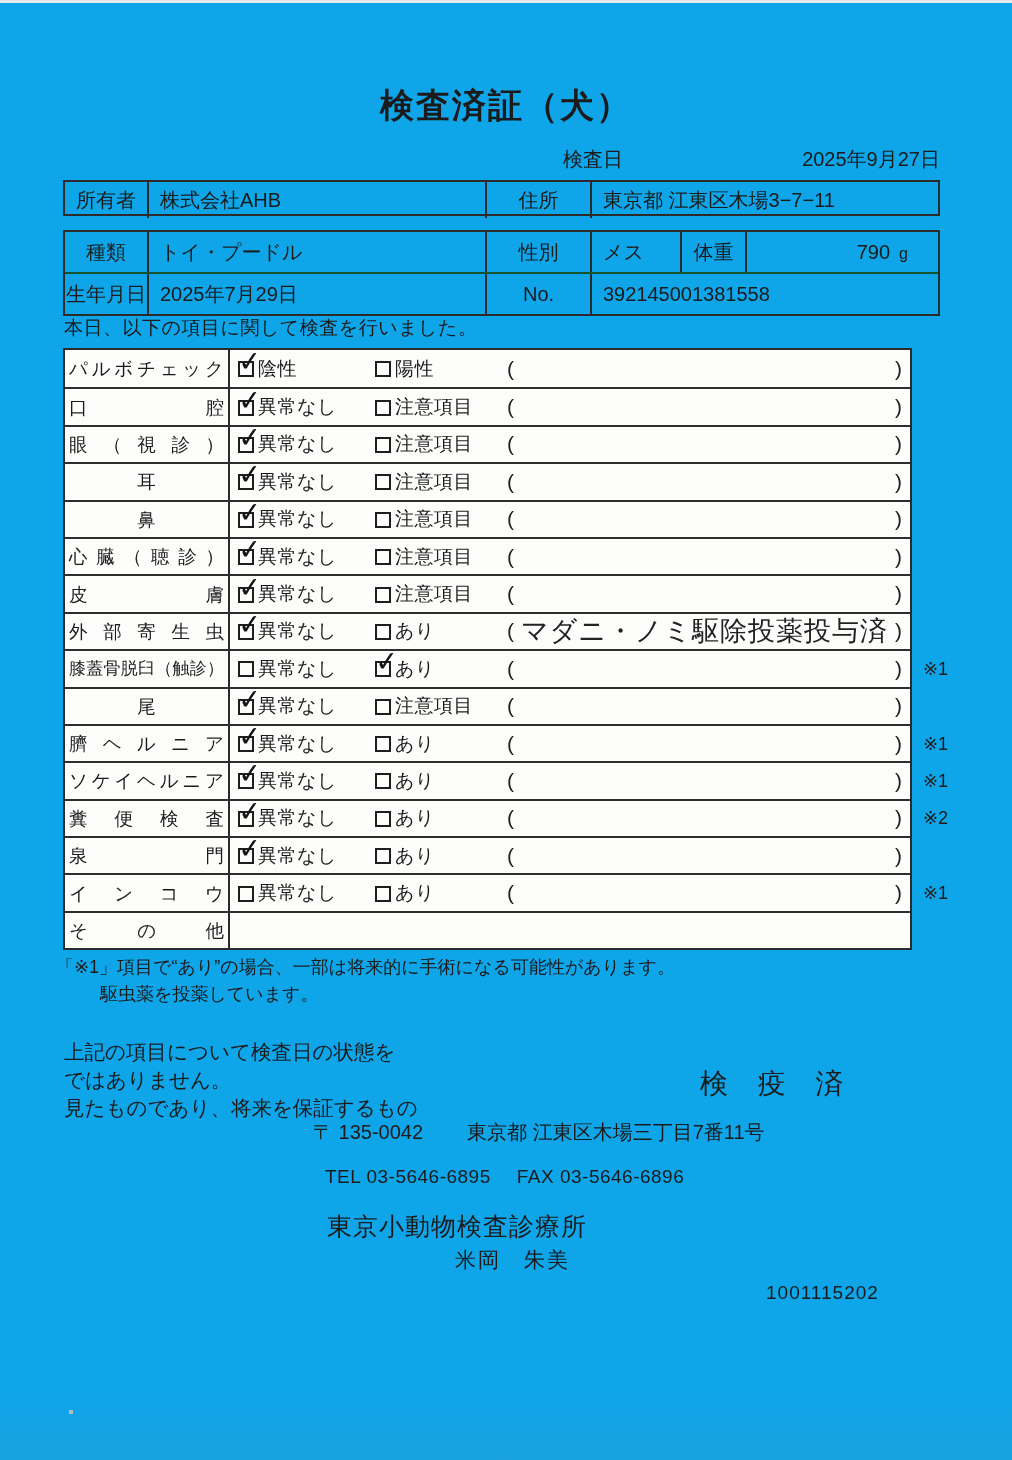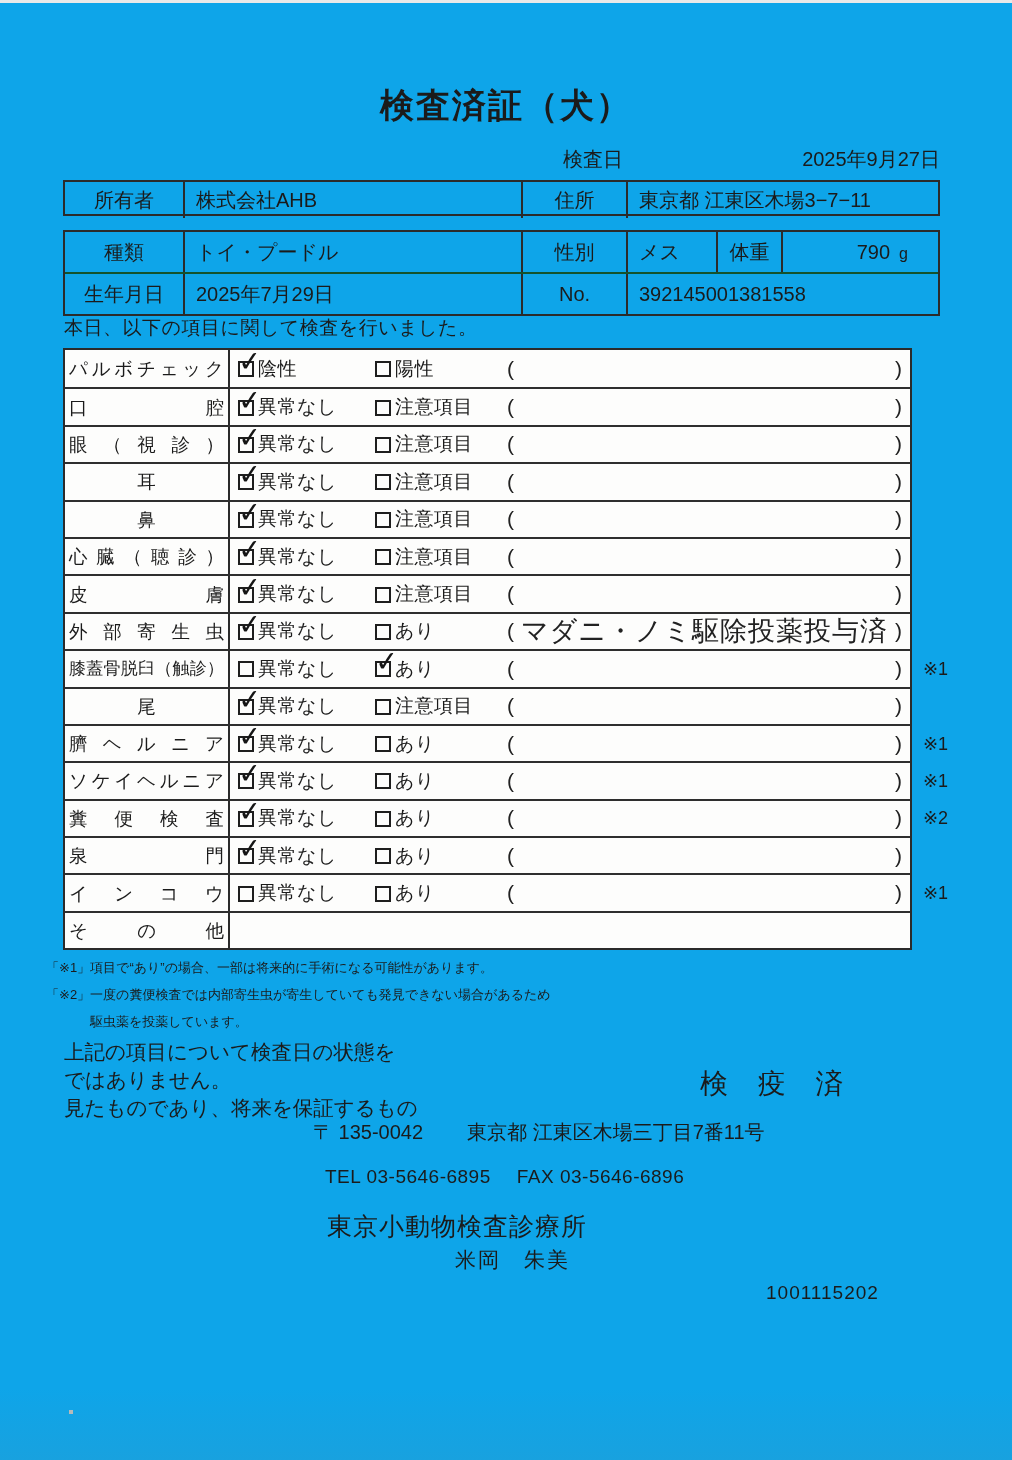--- a/index.html
+++ b/index.html
@@ -27,21 +27,21 @@
   .date-value{position:absolute;top:143px;right:72px;font-size:20px;}
 
   .htable{position:absolute;left:63px;width:877px;border:2px solid #2b2b2b;box-sizing:border-box;}
   .htable .hrow{display:flex;height:36px;}
   .htable.two .hrow{height:40px;}
   .htable .hrow + .hrow{border-top:2px solid #14532d;}
   .hcell{display:flex;align-items:center;box-sizing:border-box;font-size:20px;overflow:hidden;white-space:nowrap;}
   .hcell.lab{justify-content:center;}
   .hcell.val{padding-left:11px;}
   .hcell.bR{border-right:2px solid #2b2b2b;}
-  .w-label{width:120px;flex:none;text-align:right;}
+  .w-label{width:84px;flex:none;text-align:right;}
   .w-big{width:338px;flex:none;}
   .w-mid{width:105px;flex:none;}
   .w-sex{width:90px;flex:none;}
   .w-wt{width:65px;flex:none;}
   .w-rest{flex:1;}
   .weight-val{flex:1;display:flex;align-items:center;justify-content:flex-end;padding-right:30px;font-size:20px;}
   .weight-val .unit{font-size:16px;margin-left:9px;margin-top:3px;}
   .fill-label{justify-content:space-between;padding:0 8px;}
 
   .intro{position:absolute;top:312px;left:64px;font-size:19px;font-weight:500;letter-spacing:0.5px;}
@@ -68,21 +68,21 @@
   }
   .box .check{
     position:absolute;left:-2px;top:-15px;font-size:28px;line-height:1;
     font-weight:600;color:#151515;transform:rotate(-4deg);
   }
   .opt-text{font-size:19px;letter-spacing:0.5px;}
   .paren{flex:1;display:flex;align-items:center;justify-content:space-between;padding-right:8px;font-size:21px;color:#222;}
   .paren .pval{flex:1;text-align:center;font-size:27px;font-weight:500;letter-spacing:1px;}
   .note-ref{position:absolute;left:858px;top:50%;transform:translateY(-50%);font-size:18px;white-space:nowrap;}
 
-  .notes{position:absolute;top:951px;left:46px;font-size:13px;line-height:27px;}
+  .notes{position:absolute;top:951px;left:56px;font-size:18px;line-height:27px;}
   .notes .indent{padding-left:44px;}
 
   .disclaimer{position:absolute;top:1035px;left:64px;font-size:20.5px;line-height:28px;font-weight:500;}
   .stamp{position:absolute;top:1062px;left:700px;font-size:28px;letter-spacing:11px;font-weight:500;}
   .addr-line{position:absolute;top:1116px;left:313px;font-size:20px;display:flex;gap:44px;}
   .tel-line{position:absolute;top:1163px;left:325px;font-size:19px;display:flex;gap:26px;letter-spacing:0.5px;align-items:center;}
   .clinic{position:absolute;top:1207px;left:327px;font-size:25px;letter-spacing:1px;}
   .inspector{position:absolute;top:1243px;left:455px;font-size:21px;letter-spacing:2px;}
   .serial{position:absolute;top:1279px;left:766px;font-size:19px;letter-spacing:1px;}
 </style>
@@ -514,21 +514,20 @@
           <span>そ</span>
           <span>の</span>
           <span>他</span>
         </div>
         <div class="content-cell"></div>
       </div>
     </div>
 
   <div class="notes">
     <div>「※1」項目で“あり”の場合、一部は将来的に手術になる可能性があります。</div>
-    <div>「※2」一度の糞便検査では内部寄生虫が寄生していても発見できない場合があるため</div>
     <div class="indent">駆虫薬を投薬しています。</div>
   </div>
 
   <div class="disclaimer">
     <div>上記の項目について検査日の状態を</div>
     <div>ではありません。</div>
     <div>見たものであり、将来を保証するもの</div>
   </div>
 
   <div class="stamp">検 疫 済</div>

